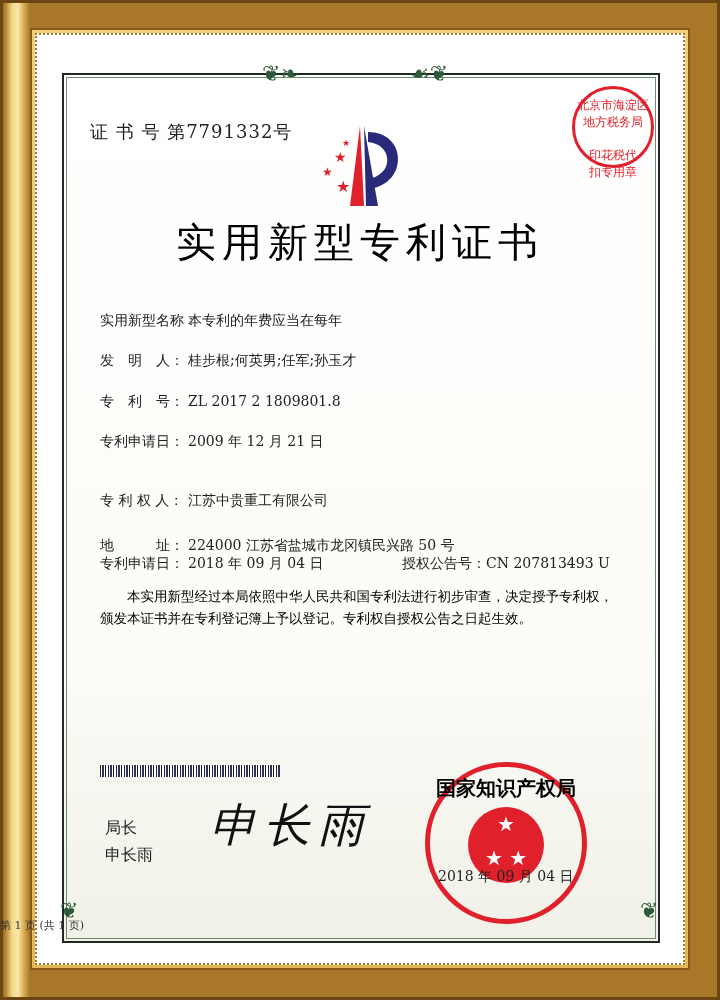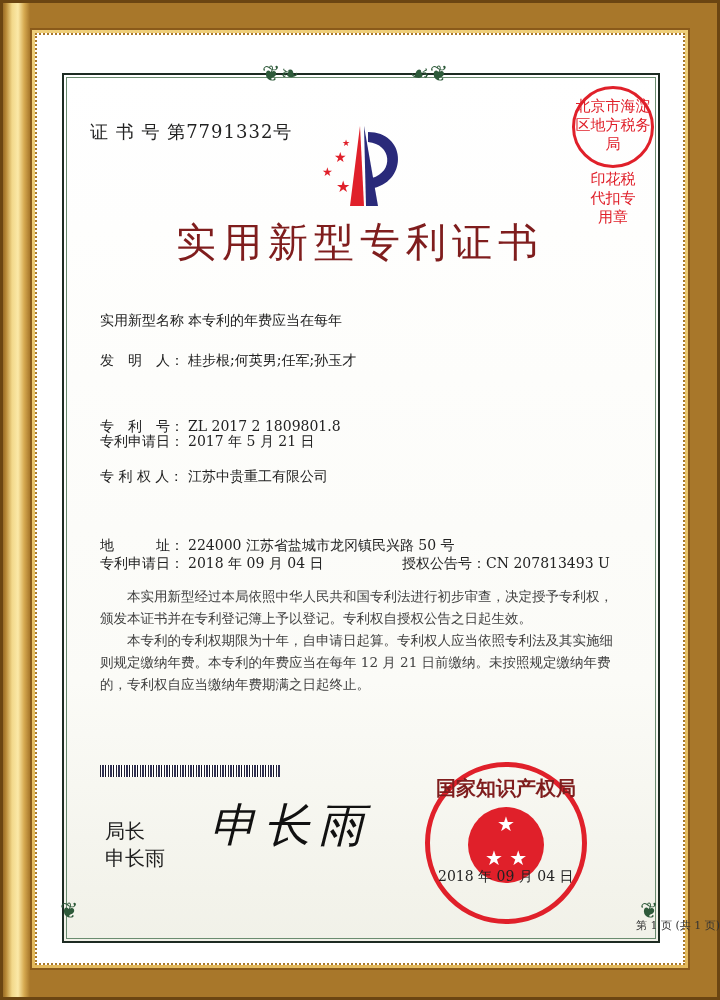--- a/index.html
+++ b/index.html
@@ -10,36 +10,36 @@
   .frame-inner{position:absolute;left:30px;top:28px;right:30px;bottom:30px;
     background:linear-gradient(#efcf7a,#e3b95c);border:2px solid #8a5a1a;box-sizing:border-box;}
   .mat{position:absolute;left:35px;top:33px;right:35px;bottom:35px;background:#fff;
     border:2px dotted #a9782c;box-sizing:border-box;}
   .paper{position:absolute;left:62px;top:73px;width:598px;height:870px;box-sizing:border-box;
     border:2px solid #1d2b22;outline:1px solid #6a8c6f;outline-offset:-5px;
     background:linear-gradient(#ffffff 0%,#fbfbf7 70%,#f1f1e8 100%);}
   .ornament{position:absolute;color:#2e5a3a;font-size:22px;line-height:1;}
   .abs{position:absolute;}
   .cert-no{left:90px;top:120px;font-size:18px;color:#222;letter-spacing:1px;}
-  .title{left:0;width:720px;top:215px;text-align:center;font-size:40px;color:#7f1d1d;letter-spacing:6px;}
+  .title{left:0;width:720px;top:215px;text-align:center;font-size:40px;color:#000000;letter-spacing:6px;}
   .field{left:100px;font-size:14px;color:#222;white-space:nowrap;}
   .field .lbl{display:inline-block;width:88px;}
-  .para{left:100px;width:520px;font-size:13.5px;color:#404040;line-height:22px;}
+  .para{left:100px;width:520px;font-size:13.5px;color:#000000;line-height:22px;}
   .para p{margin:0;text-indent:2em;}
   .barcode{left:100px;top:765px;width:180px;height:12px;
     background:repeating-linear-gradient(90deg,#223 0 1px,#fff 1px 2px,#335 2px 4px,#fff 4px 5px,#112 5px 6px,#fff 6px 8px);}
-  .sig-lbl{left:105px;font-size:20px;color:#222;font-family:"DejaVu Sans","Liberation Sans",sans-serif;}
+  .sig-lbl{left:105px;font-size:16px;color:#222;font-family:"DejaVu Sans","Liberation Sans",sans-serif;}
   .signature{left:210px;top:795px;font-size:46px;font-style:italic;color:#111;letter-spacing:8px;}
   .seal-big{left:425px;top:762px;width:162px;height:162px;border-radius:50%;border:5px solid #e0202a;box-sizing:border-box;}
   .seal-big .emblem{position:absolute;left:38px;top:40px;width:76px;height:76px;border-radius:50%;background:#e0202a;color:#fff;text-align:center;font-size:20px;line-height:34px;}
-  .seal-big .ring{position:absolute;left:0;top:0;width:100%;text-align:center;color:#7f1d1d;font-size:20px;font-weight:bold;}
+  .seal-big .ring{position:absolute;left:0;top:0;width:100%;text-align:center;color:#000000;font-size:20px;font-weight:bold;}
   .seal-date{left:438px;top:868px;font-size:14px;color:#222;}
-  .seal-small{left:572px;top:86px;width:82px;height:82px;border-radius:50%;border:3px solid #e0202a;box-sizing:border-box;color:#e0202a;text-align:center;font-size:15px;}
+  .seal-small{left:572px;top:86px;width:82px;height:82px;border-radius:50%;border:3px solid #e0202a;box-sizing:border-box;color:#e0202a;text-align:center;font-size:12px;}
   .logo{left:316px;top:118px;width:100px;height:90px;}
-  .page-no{left:0;width:720px;top:918px;text-align:right;font-size:11px;color:#333;}
+  .page-no{left:0;width:720px;top:918px;text-align:left;font-size:11px;color:#333;}
 </style>
 </head>
 <body>
 
 <div class="frame">
     <div class="frame-v"></div>
   </div>
 <div class="frame-inner"></div>
 <div class="mat"></div>
 <div class="paper"></div>
@@ -63,30 +63,29 @@
 
 <div class="abs seal-small">
   <div style="margin-top:8px;">北京市海淀区地方税务局</div>
   <div style="margin-top:16px;padding:0 12px;">印花税代扣专用章</div>
 </div>
 
 <div class="abs title">实用新型专利证书</div>
 
 <div class="abs field" style="top:312px;"><span class="lbl">实用新型名称：</span><span>本专利的年费应当在每年</span></div>
 <div class="abs field" style="top:352px;"><span class="lbl">发　明　人：</span><span>桂步根;何英男;任军;孙玉才</span></div>
-<div class="abs field" style="top:393px;margin-top:25px;"><span class="lbl">专　利　号：</span><span>ZL 2017 2 1809801.8</span></div>
-<div class="abs field" style="top:433px;"><span class="lbl">专利申请日：</span><span>2017 年 5 月 21 日</span></div>
-<div class="abs field" style="top:468px;"><span class="lbl">专 利 权 人：</span><span>江苏中贵重工有限公司</span></div>
+<div class="abs field" style="top:393px;"><span class="lbl">专　利　号：</span><span>ZL 2017 2 1809801.8</span></div>
+<div class="abs field" style="top:433px;"><span class="lbl">专利申请日：</span><span>2009 年 12 月 21 日</span></div>
+<div class="abs field" style="top:492px;"><span class="lbl">专 利 权 人：</span><span>江苏中贵重工有限公司</span></div>
 <div class="abs field" style="top:537px;"><span class="lbl">地　　　址：</span><span>224000 江苏省盐城市龙冈镇民兴路 50 号</span></div>
 <div class="abs field" style="top:555px;"><span class="lbl">专利申请日：</span><span>2018 年 09 月 04 日</span></div>
 <div class="abs field" style="top:555px;left:402px;"><span>授权公告号：</span><span>CN 207813493 U</span></div>
 
 <div class="abs para" style="top:585px;">
   <p>本实用新型经过本局依照中华人民共和国专利法进行初步审查，决定授予专利权，颁发本证书并在专利登记簿上予以登记。专利权自授权公告之日起生效。</p>
-  <p>本专利的专利权期限为十年，自申请日起算。专利权人应当依照专利法及其实施细则规定缴纳年费。本专利的年费应当在每年 12 月 21 日前缴纳。未按照规定缴纳年费的，专利权自应当缴纳年费期满之日起终止。</p>
 </div>
 
 <div class="abs barcode"></div>
 
 <div class="abs sig-lbl" style="top:818px;">局长</div>
 <div class="abs sig-lbl" style="top:845px;">申长雨</div>
 <div class="abs signature">申长雨</div>
 
 <div class="abs seal-big">
   <div class="ring" style="top:8px;">国家知识产权局</div>

